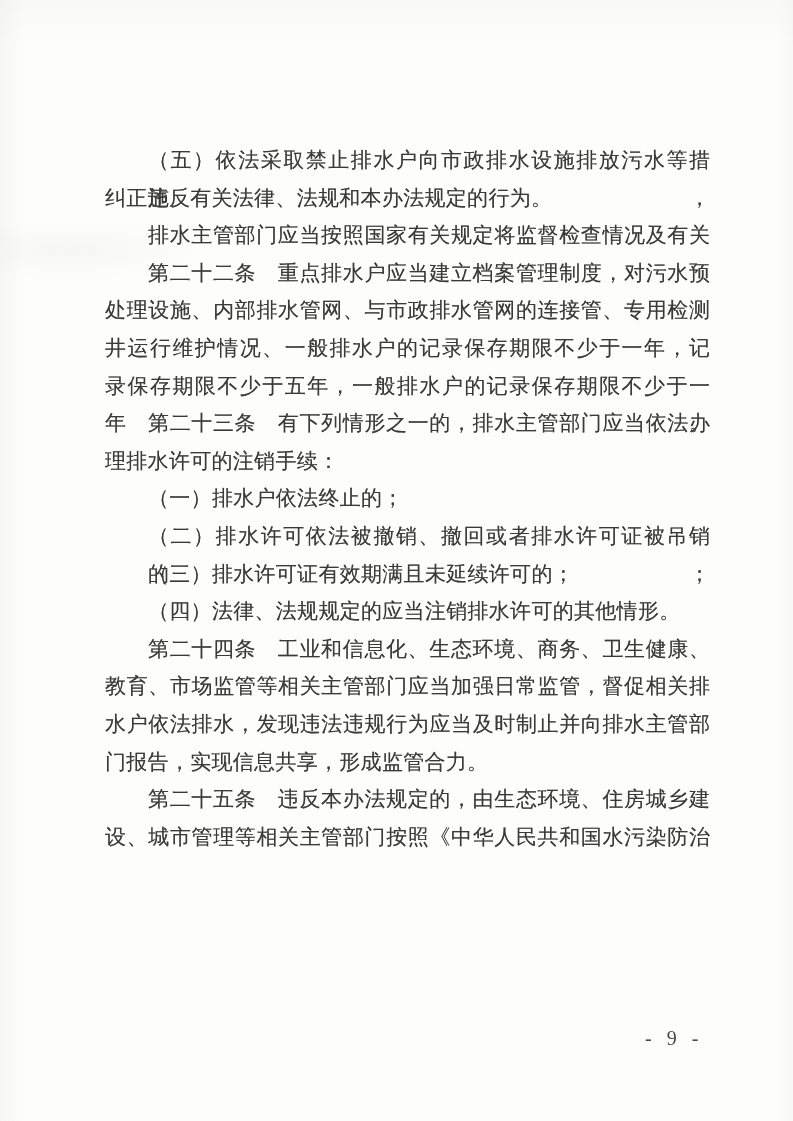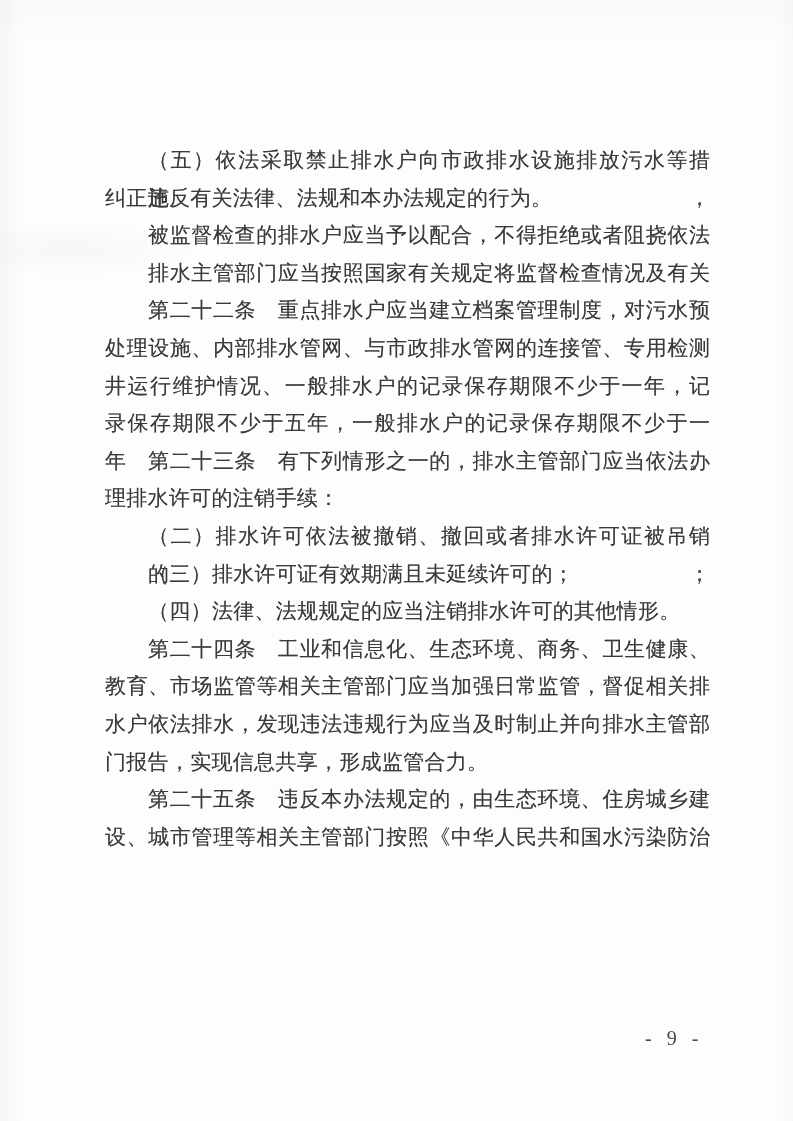--- a/index.html
+++ b/index.html
@@ -68,28 +68,28 @@
     line-height: 26px;
   }
 </style>
 </head>
 <body>
 
 <div class="page" style="background: rgb(253, 253, 252);">
   <div class="content" style="color: rgb(58, 58, 58);">
       <div class="line indent fill">（五）依法采取禁止排水户向市政排水设施排放污水等措施，</div>
       <div class="line">纠正违反有关法律、法规和本办法规定的行为。</div>
-      <div class="line indent fill">被监督检查的排水户应当予以配合，不得拒绝或者阻挠依法</div>
       <div class="line indent fill">排水主管部门应当按照国家有关规定将监督检查情况及有关</div>
       <div class="line indent fill">第二十二条　重点排水户应当建立档案管理制度，对污水预</div>
       <div class="line fill">处理设施、内部排水管网、与市政排水管网的连接管、专用检测</div>
       <div class="line fill">井运行维护情况、一般排水户的记录保存期限不少于一年，记</div>
       <div class="line fill">录保存期限不少于五年，一般排水户的记录保存期限不少于一年。</div>
       <div class="line indent fill">第二十三条　有下列情形之一的，排水主管部门应当依法办</div>
       <div class="line">理排水许可的注销手续：</div>
+      <div class="line indent">（一）排水户依法终止的；</div>
       <div class="line indent fill">（二）排水许可依法被撤销、撤回或者排水许可证被吊销的；</div>
       <div class="line indent">（三）排水许可证有效期满且未延续许可的；</div>
       <div class="line indent">（四）法律、法规规定的应当注销排水许可的其他情形。</div>
       <div class="line indent fill">第二十四条　工业和信息化、生态环境、商务、卫生健康、</div>
       <div class="line fill">教育、市场监管等相关主管部门应当加强日常监管，督促相关排</div>
       <div class="line fill">水户依法排水，发现违法违规行为应当及时制止并向排水主管部</div>
       <div class="line">门报告，实现信息共享，形成监管合力。</div>
       <div class="line indent fill">第二十五条　违反本办法规定的，由生态环境、住房城乡建</div>
       <div class="line fill">设、城市管理等相关主管部门按照《中华人民共和国水污染防治</div>
     </div>

